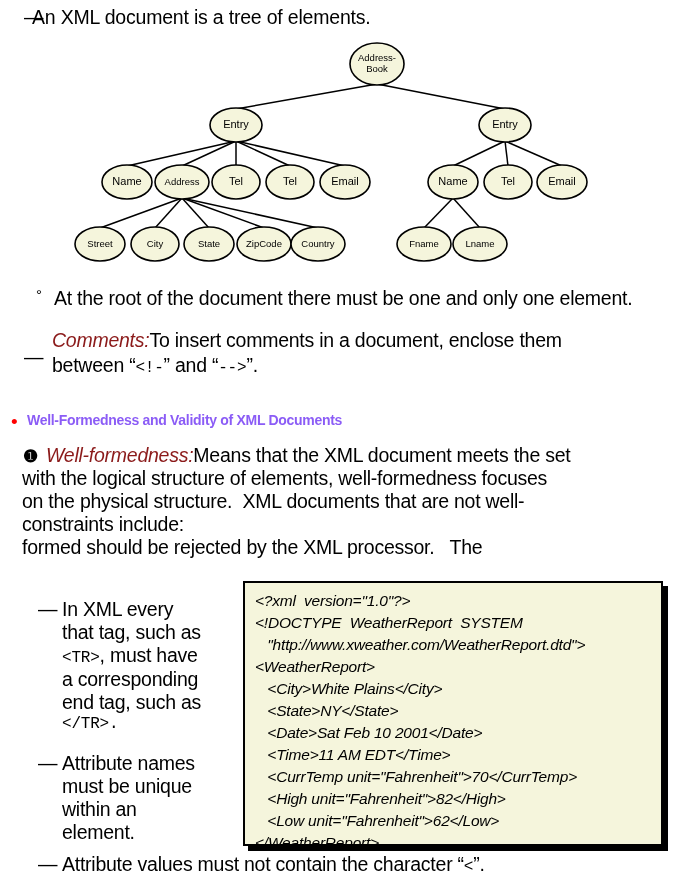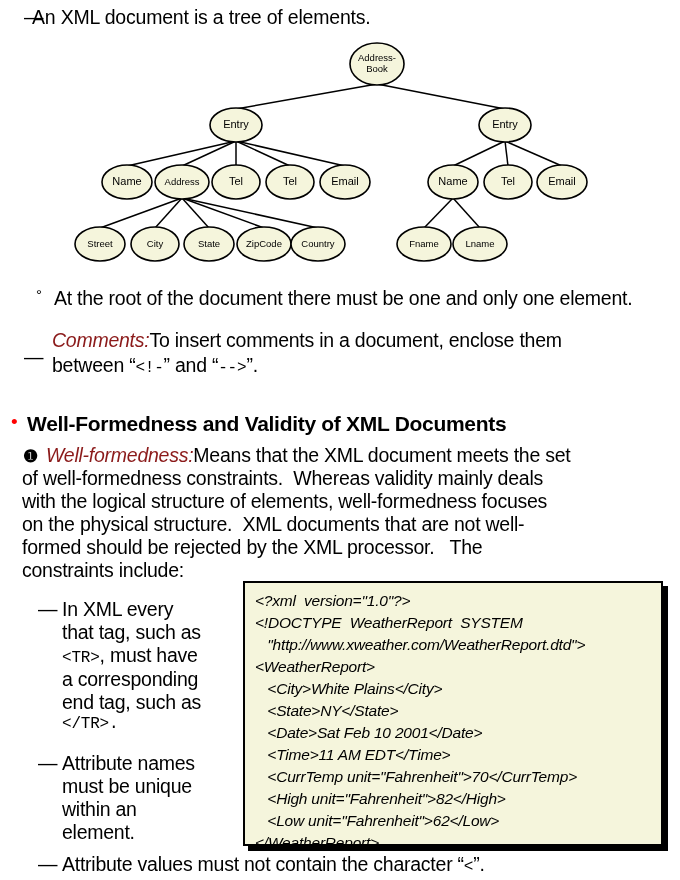--- a/index.html
+++ b/index.html
@@ -42,23 +42,23 @@
   .mono {
     font-family: "Liberation Mono", "DejaVu Sans Mono", monospace;
     font-size: 16px;
     letter-spacing: -0.2px;
   }
   .red-italic {
     color: #8b1a1a;
     font-style: italic;
   }
   .heading-red {
-    color: #000000;
+    color: #8b5cf6;
     font-weight: bold;
-    font-size: 21px;
+    font-size: 14px;
     letter-spacing: -0.3px;
   }
   .bullet-dot {
     position: absolute;
     font-size: 19px;
     color: #ff0000;
   }
   .marker {
     position: absolute;
     font-size: 19.5px;
@@ -238,25 +238,24 @@
   <div style="height:2px"></div>
   <span class="t-body">between “</span><span class="mono">&lt;!-</span><span class="t-body">” and “</span><span class="mono">--&gt;</span><span class="t-body">”.</span>
 </div>
 
 <span class="bullet-dot" style="left:11px; top:411px;">•</span>
 <span class="line heading-red" style="left:27px; top:412px;">Well-Formedness and Validity of XML Documents</span>
 
 <span class="marker-red" style="left:23px; top:446px;">❶</span>
 <div class="blk" style="left:46px; top:444px; width:630px;">
   <span class="t-body red-italic">Well-formedness:</span><span class="t-body">Means that the XML document meets the set</span>
-  <div class="t-body" style="margin-left:-24px; white-space:pre;">of well-formedness constraints.  Whereas validity mainly deals</div>
   <div class="t-body" style="margin-left:-24px; white-space:pre;">with the logical structure of elements, well-formedness focuses</div>
   <div class="t-body" style="margin-left:-24px; white-space:pre;">on the physical structure.  XML documents that are not well-</div>
+  <div class="t-body" style="margin-left:-24px; white-space:pre;">constraints include:</div>
   <div class="t-body" style="margin-left:-24px; white-space:pre;">formed should be rejected by the XML processor.   The</div>
-  <div class="t-body" style="margin-left:-24px; white-space:pre;">constraints include:</div>
 </div>
 
 <span class="marker" style="left:38px; top:598px;">—</span>
 <div class="blk" style="left:62px; top:598px; width:175px;">
   <div class="t-body">In XML every</div>
   <div class="t-body">that tag, such as</div>
   <div><span class="mono">&lt;TR&gt;</span><span class="t-body">, must have</span></div>
   <div class="t-body">a corresponding</div>
   <div class="t-body">end tag, such as</div>
   <div><span class="mono">&lt;/TR&gt;.</span></div>

